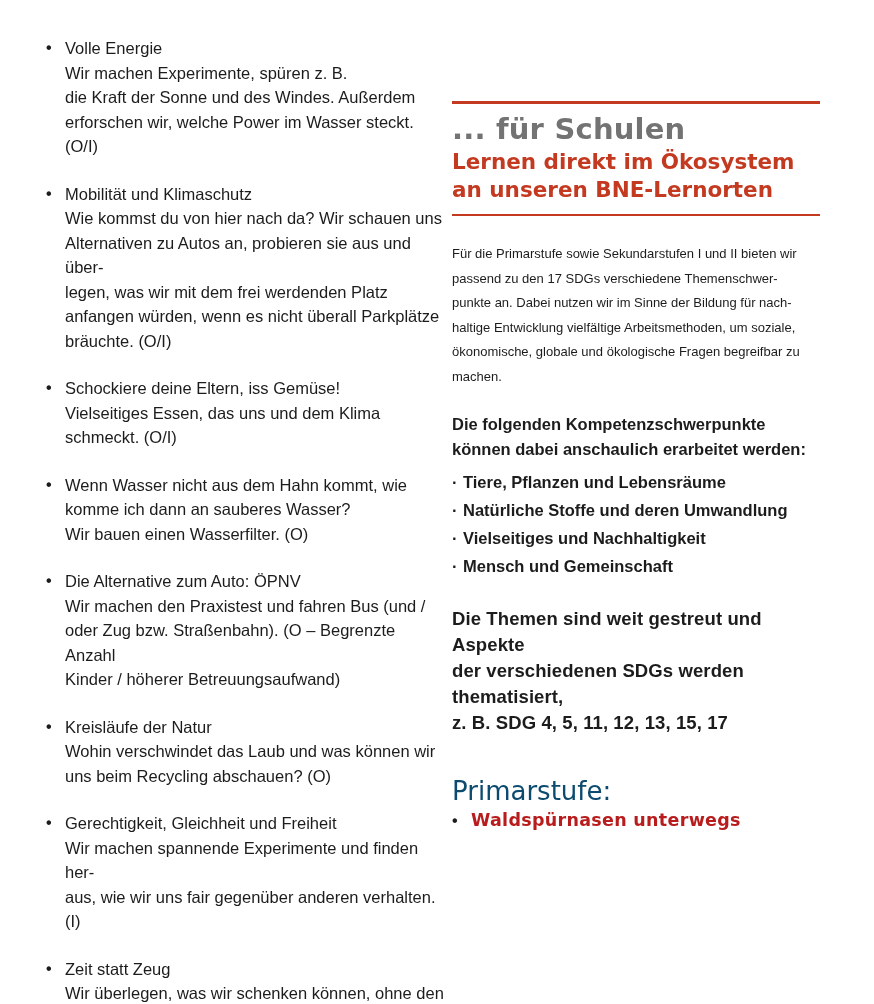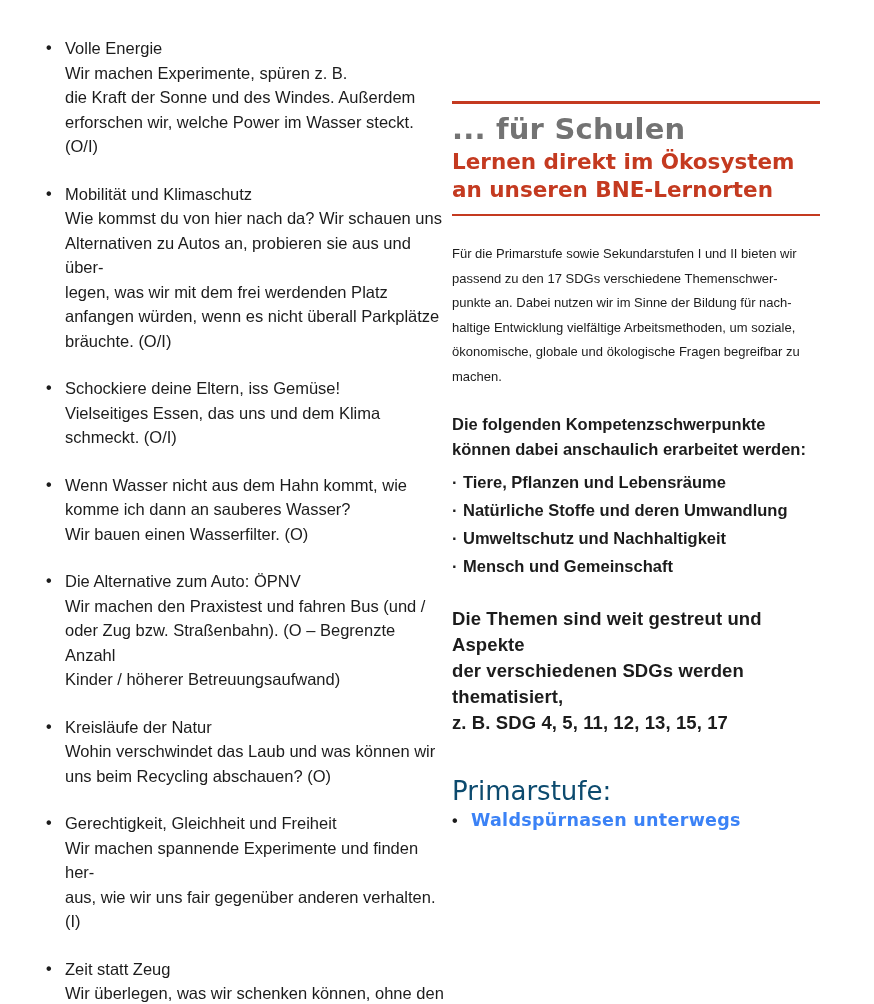--- a/index.html
+++ b/index.html
@@ -66,21 +66,21 @@
     font-weight:normal;font-size:26px;line-height:30px;
     margin:40px 0 2px 0;color:#0c4a6e;
   }
   .program{display:flex;margin-bottom:11px;}
   .program .bullet{
     width:19px;flex:0 0 19px;font-weight:bold;font-size:16px;line-height:25px;
   }
   .program-title{
     font-family:"DejaVu Sans",sans-serif;
     font-weight:bold;font-size:17.5px;line-height:25px;
-    white-space:pre-line;color:#3b82f6;letter-spacing:0.3px;
+    white-space:pre-line;color:#b91c1c;letter-spacing:0.3px;
   }
   .program-body{
     font-size:15.5px;line-height:23px;white-space:pre-line;margin-top:2px;
   }
 </style>
 </head>
 <body>
 
 <div class="page">
 
@@ -190,21 +190,21 @@
       <div class="comp-item">
         <span class="dot">·</span>
         <span>Tiere, Pflanzen und Lebensräume</span>
       </div>
       <div class="comp-item">
         <span class="dot">·</span>
         <span>Natürliche Stoffe und deren Umwandlung</span>
       </div>
       <div class="comp-item">
         <span class="dot">·</span>
-        <span>Umweltschutz und Nachhaltigkeit</span>
+        <span>Vielseitiges und Nachhaltigkeit</span>
       </div>
       <div class="comp-item">
         <span class="dot">·</span>
         <span>Mensch und Gemeinschaft</span>
       </div>
     </div>
 
     <div class="rc-themes">Die Themen sind weit gestreut und Aspekte
 der verschiedenen SDGs werden thematisiert,
 z. B. SDG 4, 5, 11, 12, 13, 15, 17</div>

